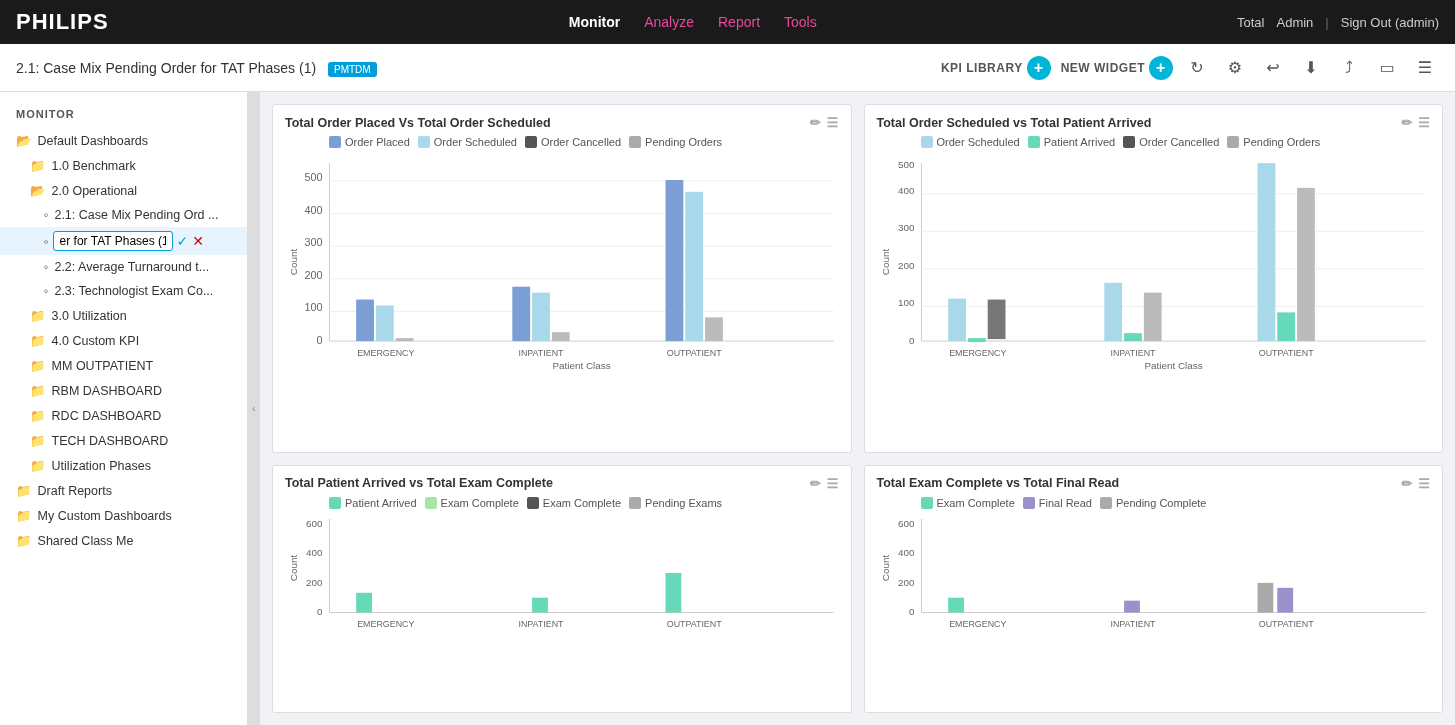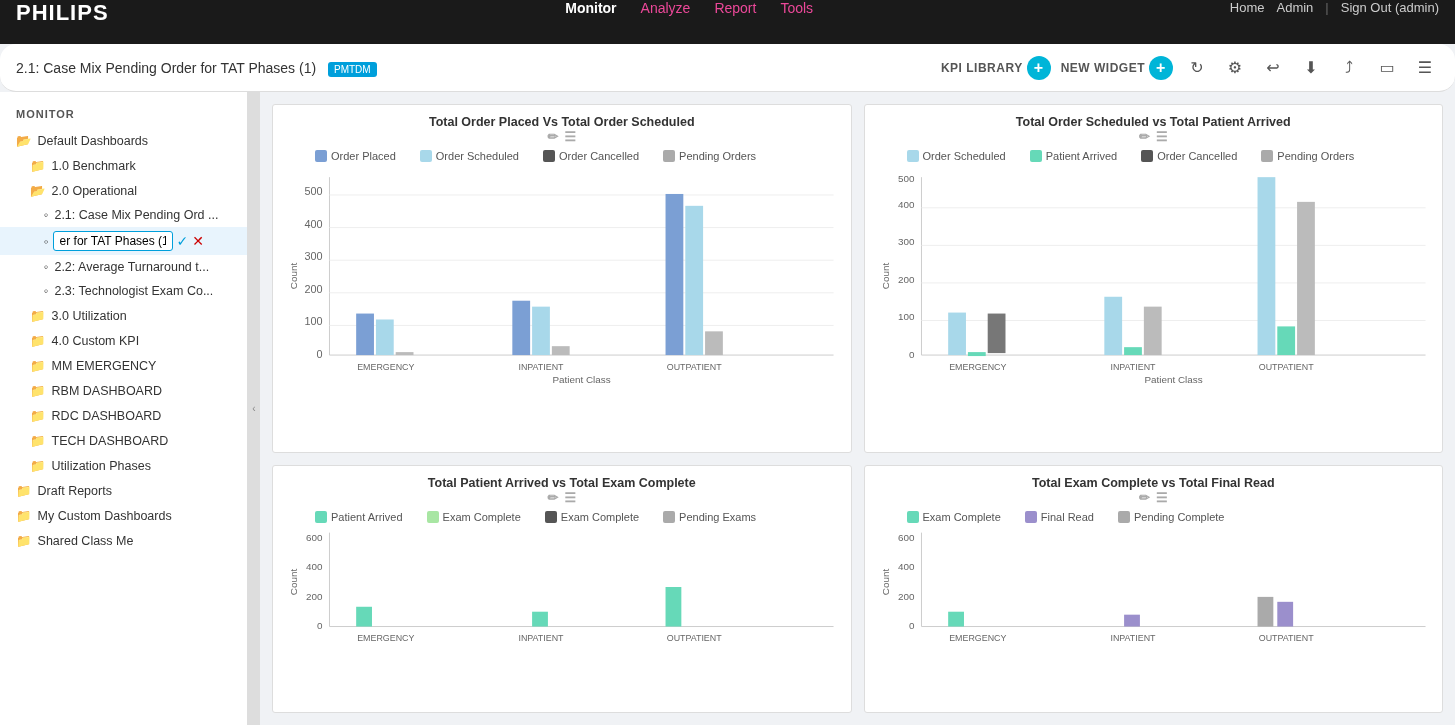--- a/index.html
+++ b/index.html
@@ -4,21 +4,21 @@
   <style>
     * { box-sizing: border-box; margin: 0; padding: 0; }
     body { font-family: Arial, sans-serif; background: #f0f2f5; color: #333; font-size: 13px; }
 
     
     .top-nav {
       background: #1a1a1a;
       color: #fff;
       height: 44px;
       display: flex;
-      align-items: flex-start;
+      align-items: center;
       padding: 0 16px;
     }
     .top-nav .logo {
       font-size: 22px;
       font-weight: bold;
       letter-spacing: 1px;
       color: #fff;
       margin-right: 40px;
     }
     .top-nav .nav-items {
@@ -44,21 +44,20 @@
     .top-nav .right-nav .divider { color: #666; }
 
     
     .subheader {
       background: #fff;
       border-bottom: 1px solid #ddd;
       padding: 8px 16px;
       display: flex;
       align-items: center;
       height: 48px;
-      border-radius: 16px;
     }
     .subheader .title {
       font-size: 14px;
       color: #333;
       flex: 1;
     }
     .subheader .pmtdm-badge {
       background: #009fdb;
       color: #fff;
       font-size: 10px;
@@ -188,31 +187,30 @@
       padding: 10px 12px;
     }
     .chart-title {
       font-size: 12.5px;
       font-weight: bold;
       color: #333;
       margin-bottom: 6px;
       display: flex;
       align-items: center;
       justify-content: space-between;
-      flex-direction: column;
     }
     .chart-title-icons { display: flex; gap: 6px; color: #aaa; font-size: 13px; cursor: pointer; }
 
     
     .legend {
       display: flex;
-      gap: 24px;
+      gap: 8px;
       flex-wrap: wrap;
       margin-bottom: 4px;
-      margin-left: 30px;
+      margin-left: 44px;
     }
     .legend-item {
       display: flex;
       align-items: center;
       gap: 4px;
       font-size: 11px;
       color: #555;
     }
     .legend-dot {
       width: 12px;
@@ -251,21 +249,21 @@
 
 <nav class="top-nav">
   <div class="logo">PHILIPS</div>
   <div class="nav-items">
     <span class="nav-item active">Monitor</span>
     <span class="nav-item">Analyze</span>
     <span class="nav-item">Report</span>
     <span class="nav-item">Tools</span>
   </div>
   <div class="right-nav">
-    <span>Home</span>
+    <span>Total</span>
     <span>Admin</span>
     <span class="divider">|</span>
     <span>Sign Out (admin)</span>
   </div>
 </nav>
 
 <div class="subheader">
   <div class="title">
     <span>2.1: Case Mix Pending Order for TAT Phases (1)</span>
     <span class="pmtdm-badge">PMTDM</span>
@@ -336,21 +334,21 @@
       <span>3.0 Utilization</span>
     </div>
 
     <div class="sidebar-item indent1">
       <span class="folder-icon">📁</span>
       <span>4.0 Custom KPI</span>
     </div>
 
     <div class="sidebar-item indent1">
       <span class="folder-icon">📁</span>
-      <span>MM EMERGENCY</span>
+      <span>MM OUTPATIENT</span>
     </div>
 
     <div class="sidebar-item indent1">
       <span class="folder-icon">📁</span>
       <span>RBM DASHBOARD</span>
     </div>
 
     <div class="sidebar-item indent1">
       <span class="folder-icon">📁</span>
       <span>RDC DASHBOARD</span>

